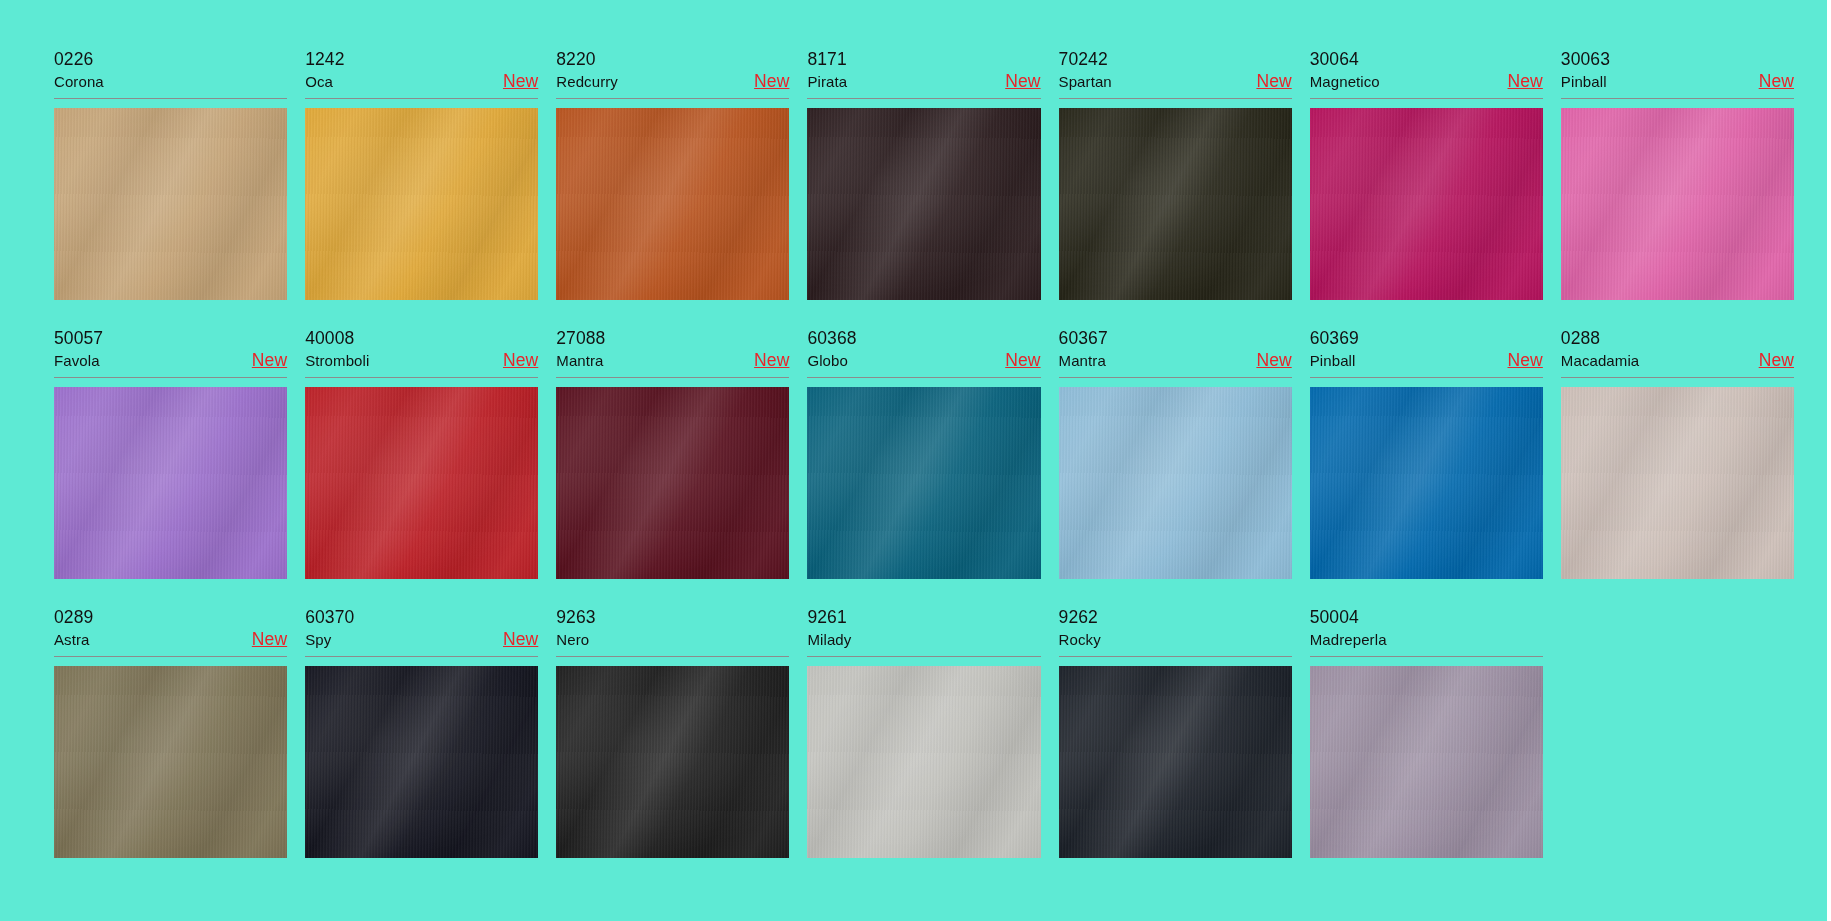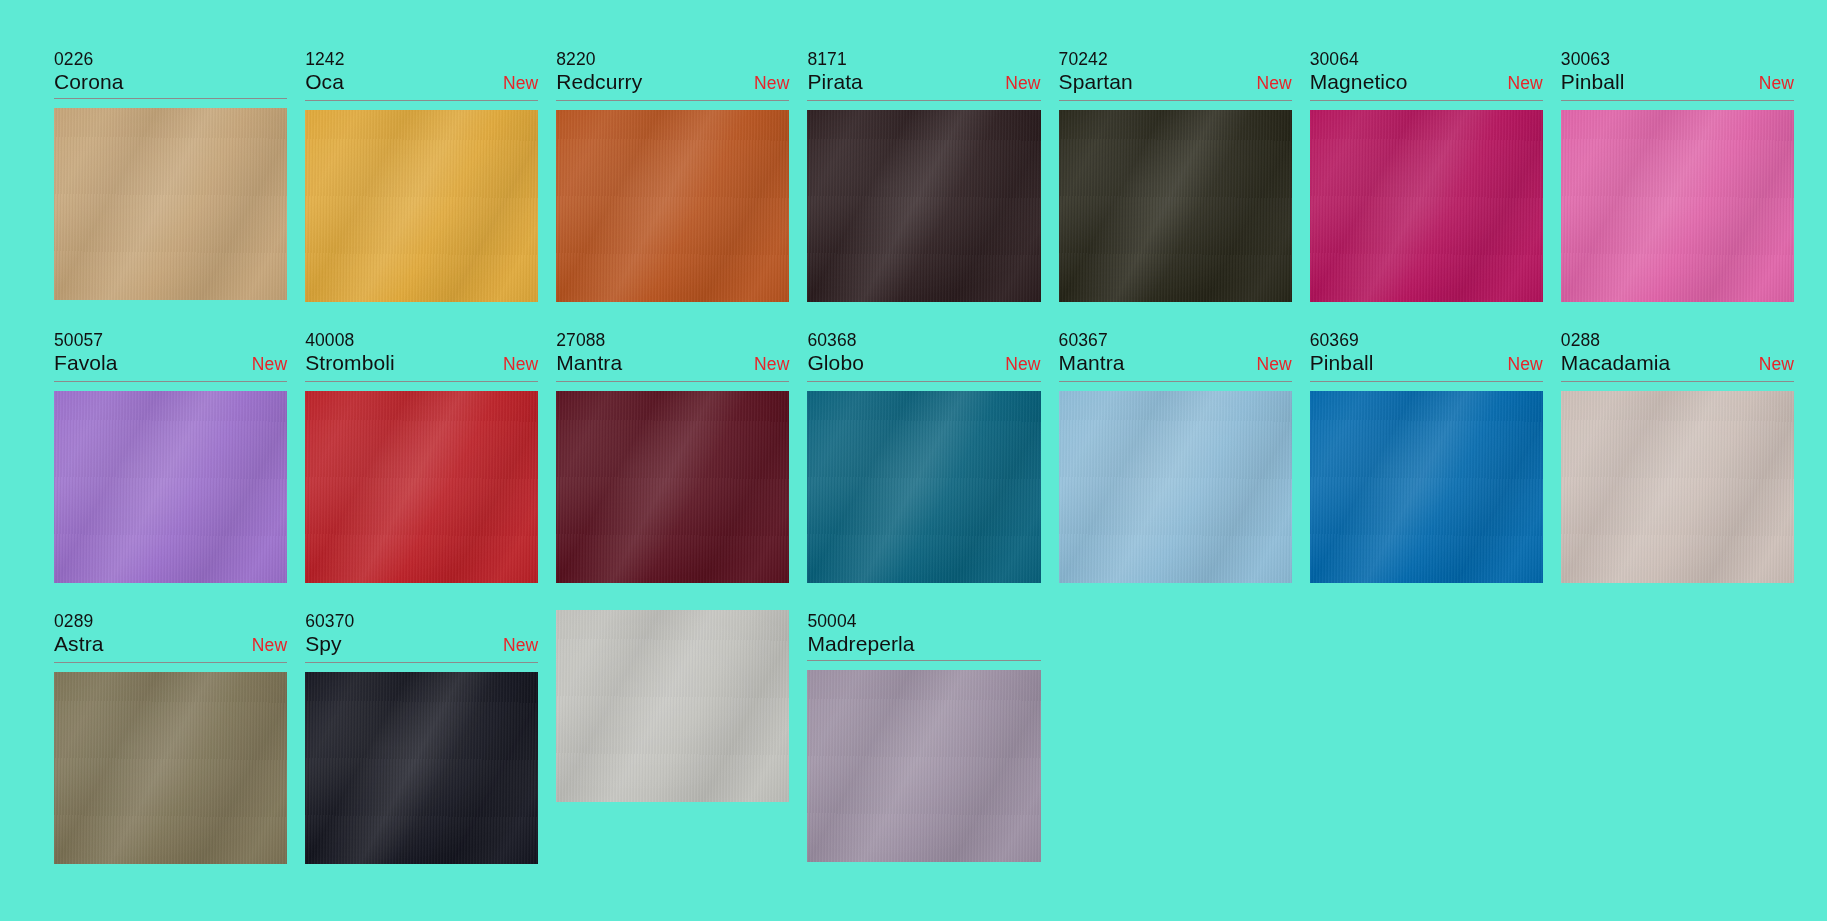--- a/index.html
+++ b/index.html
@@ -56,36 +56,37 @@
   }
 
   .swatch-nameline {
     display: flex;
     align-items: baseline;
     justify-content: space-between;
     width: 100%;
   }
 
   .swatch-name {
-    font-size: 21px;
+    font-size: 15px;
     line-height: 23px;
     letter-spacing: 0.1px;
     color: #111111;
     font-weight: 400;
     white-space: nowrap;
   }
 
   .swatch-new {
     font-size: 17.5px;
     line-height: 23px;
     letter-spacing: 0.1px;
     color: #e8252a;
     font-weight: 400;
     white-space: nowrap;
     padding-left: 10px;
+    text-decoration: underline;
   }
   .swatch-new:empty { display: none; }
 
   .swatch-chip {
     position: relative;
     width: 100%;
     height: 192px;
     margin-bottom: 27px;
     overflow: hidden;
     background-color: #cccccc;
@@ -292,21 +293,45 @@
         <div class="swatch-label">
           <span class="swatch-code">60370</span>
           <div class="swatch-nameline">
             <span class="swatch-name">Spy</span>
             <span class="swatch-new">New</span>
           </div>
         </div>
         <div class="swatch-chip" style="background-color: rgb(20, 21, 31);"></div>
       </div>
       <div class="swatch-cell">
+        <div class="swatch-label">
+          <span class="swatch-code">9263</span>
+          <div class="swatch-nameline">
+            <span class="swatch-name">Nero</span>
+          </div>
+        </div>
+        <div class="swatch-chip" style="background-color: rgb(30, 30, 30);"></div>
+      </div>
+      <div class="swatch-cell">
+        <div class="swatch-label">
+          <span class="swatch-code">9261</span>
+          <div class="swatch-nameline">
+            <span class="swatch-name">Milady</span>
+          </div>
+        </div>
         <div class="swatch-chip" style="background-color: rgb(194, 194, 189);"></div>
+      </div>
+      <div class="swatch-cell">
+        <div class="swatch-label">
+          <span class="swatch-code">9262</span>
+          <div class="swatch-nameline">
+            <span class="swatch-name">Rocky</span>
+          </div>
+        </div>
+        <div class="swatch-chip" style="background-color: rgb(27, 32, 40);"></div>
       </div>
       <div class="swatch-cell">
         <div class="swatch-label">
           <span class="swatch-code">50004</span>
           <div class="swatch-nameline">
             <span class="swatch-name">Madreperla</span>
           </div>
         </div>
         <div class="swatch-chip" style="background-color: rgb(156, 143, 163);"></div>
       </div>

